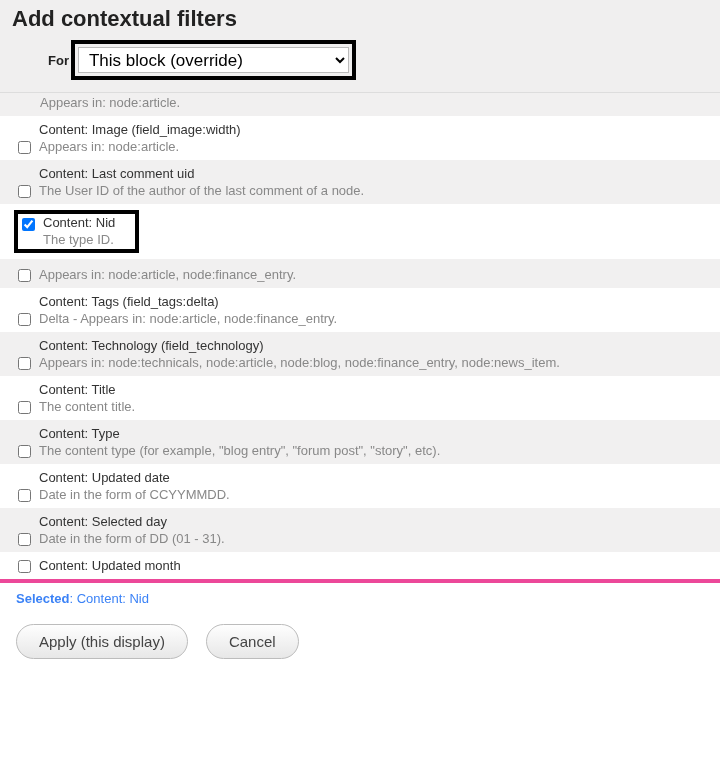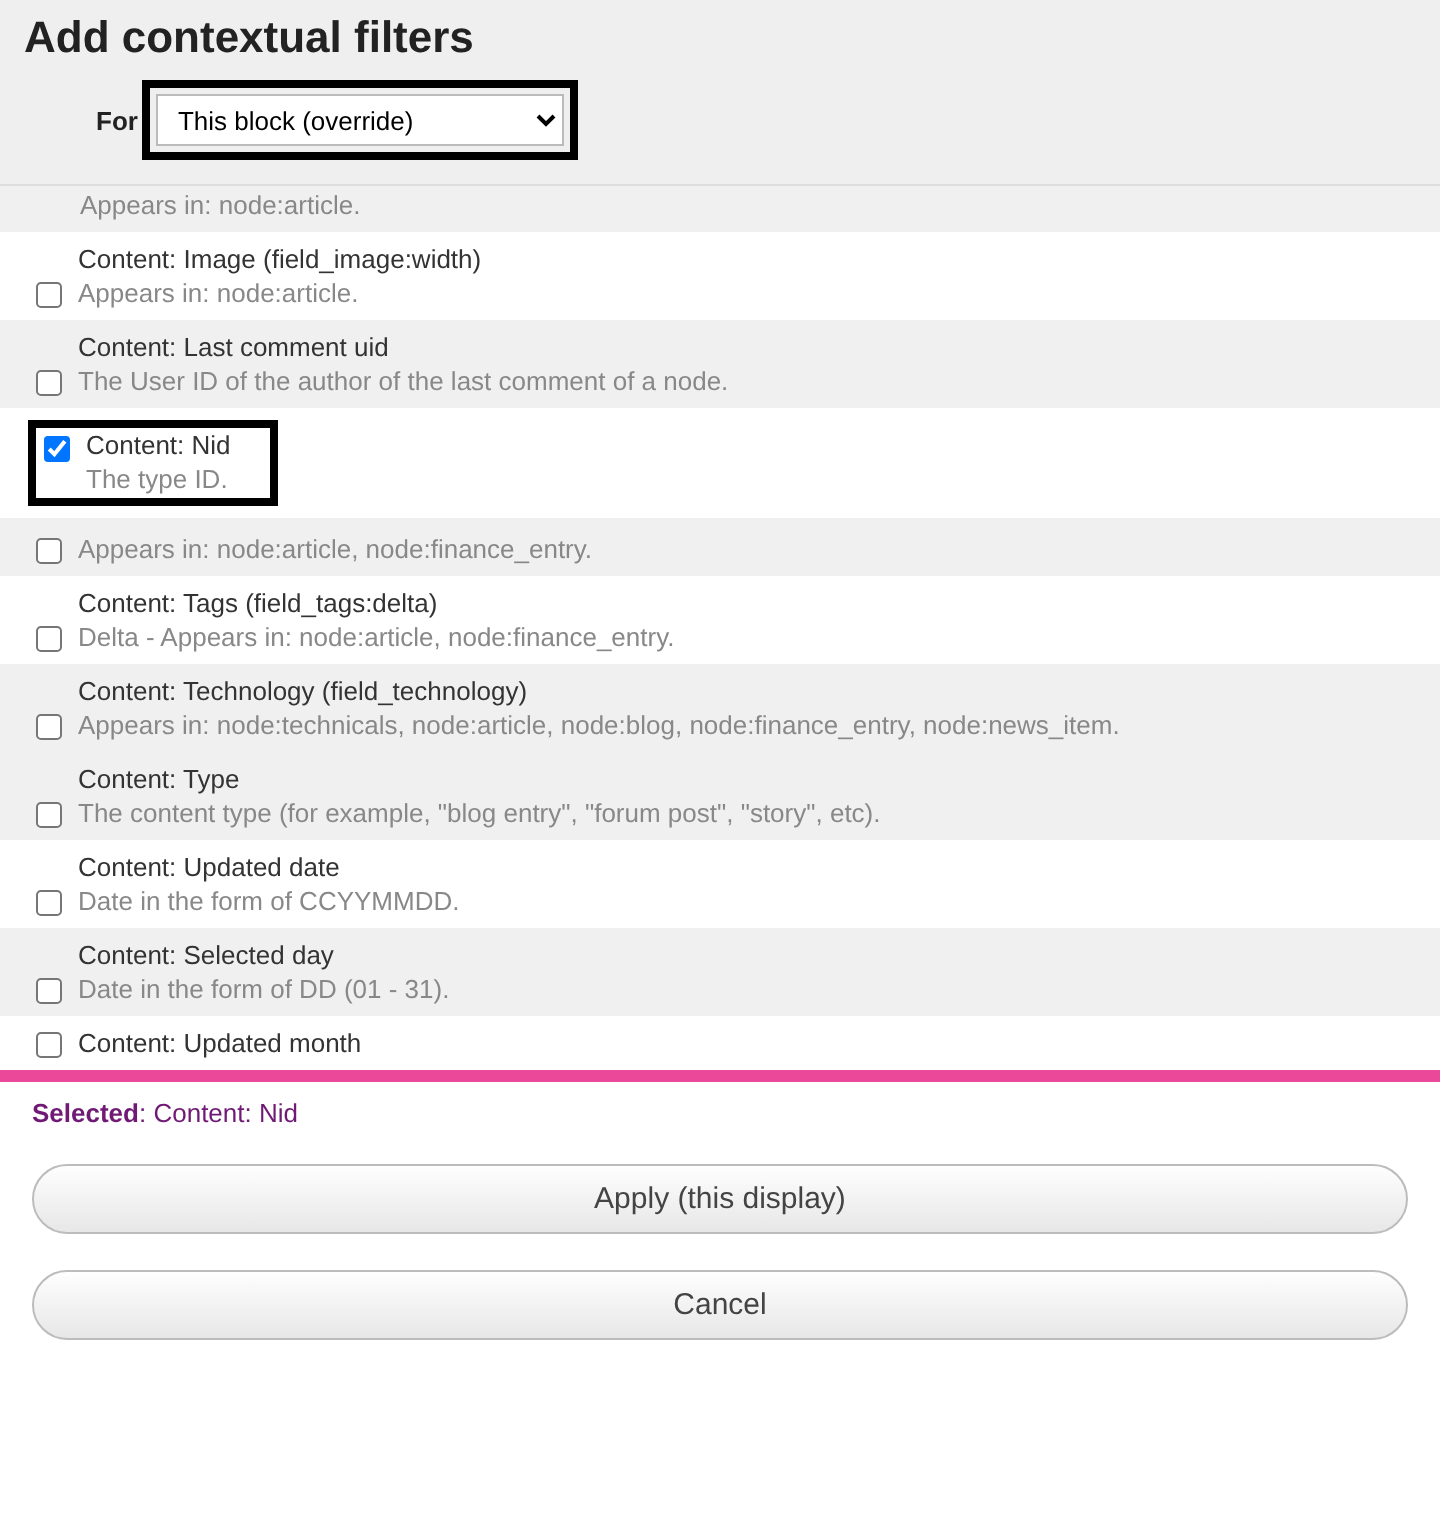--- a/index.html
+++ b/index.html
@@ -36,24 +36,24 @@
   .select-wrap {
     position: relative;
     display: inline-block;
     border: 4px solid #000;
     padding: 3px;
   }
   .select-wrap.select-wrap-top {
     margin-left: -6px;
   }
   select {
-    width: 204px;
+    width: 271px;
     height: 26px;
     font-family: inherit;
-    font-size: 13px;
+    font-size: 17px;
     background: #fff;
     border: 1px solid #bbb;
     padding-left: 6px;
   }
   .filter-list {
     padding: 0;
     margin: 0;
   }
   .filter-row {
     display: flex;
@@ -88,30 +88,29 @@
     margin-left: -4px;
   }
   .highlight-box .filter-text { margin-top: -1px; }
   .highlight-box input[type=checkbox]{ margin-left:2px; }
   .partial-desc-row {
     background: #f1f0f0;
     padding: 2px 12px 6px 40px;
     color: #888;
   }
   .selected-bar {
-    border-top: 6px solid #ec4899;
+    border-top: 4px solid #ec4899;
     padding: 8px 16px;
-    color: #701a75;
+    color: #3b82f6;
   }
   .selected-label { font-weight: bold; }
   .button-bar {
     padding: 10px 16px 16px 16px;
     display: flex;
     gap: 18px;
-    flex-direction: column;
   }
   .btn {
     background: linear-gradient(#fefefe, #e7e7e7);
     border: 1px solid #bcbcbc;
     border-radius: 20px;
     padding: 8px 22px;
     font-family: inherit;
     font-size: 15px;
     color: #444;
     cursor: pointer;
@@ -171,20 +170,27 @@
         <div class="filter-desc">Delta - Appears in: node:article, node:finance_entry.</div>
       </div>
     </div>
     <div class="filter-row alt">
       <input type="checkbox" style="">
       <div class="filter-text">
         <div class="filter-label">Content: Technology (field_technology)</div>
         <div class="filter-desc">Appears in: node:technicals, node:article, node:blog, node:finance_entry, node:news_item.</div>
       </div>
     </div>
+    <div class="filter-row">
+      <input type="checkbox" style="">
+      <div class="filter-text">
+        <div class="filter-label">Content: Title</div>
+        <div class="filter-desc">The content title.</div>
+      </div>
+    </div>
     <div class="filter-row alt">
       <input type="checkbox" style="">
       <div class="filter-text">
         <div class="filter-label">Content: Type</div>
         <div class="filter-desc">The content type (for example, "blog entry", "forum post", "story", etc).</div>
       </div>
     </div>
     <div class="filter-row">
       <input type="checkbox" style="">
       <div class="filter-text">

